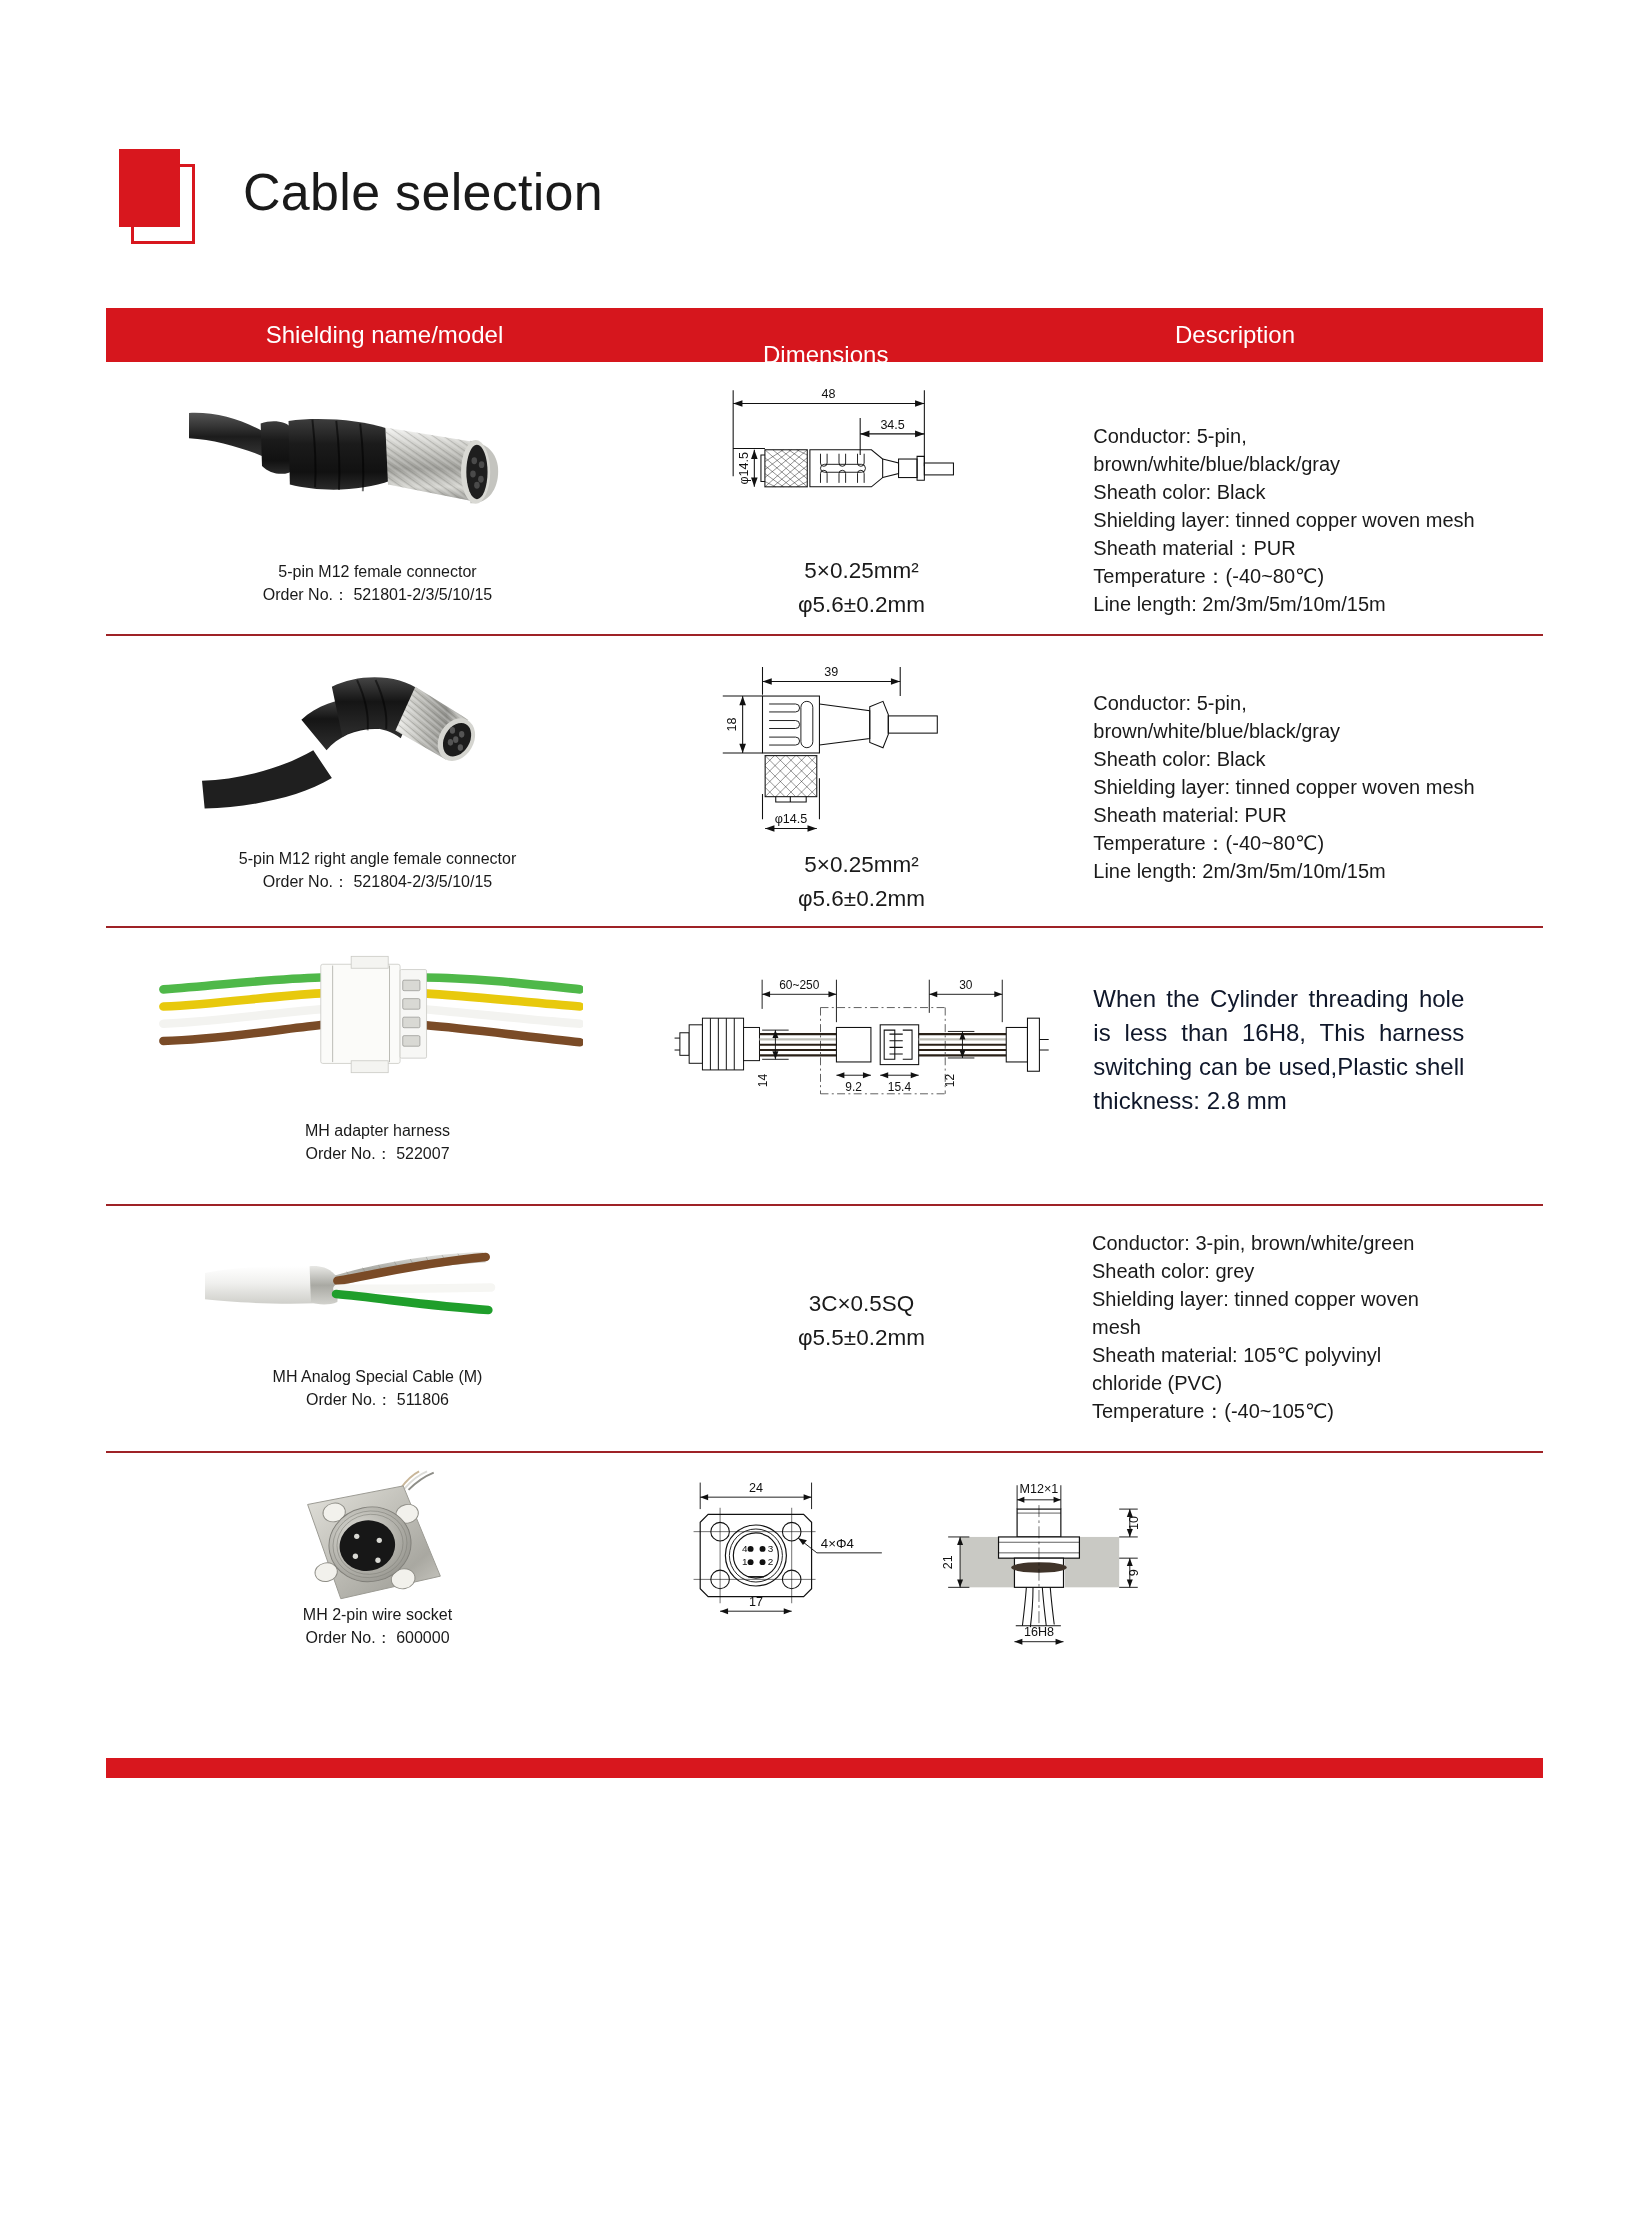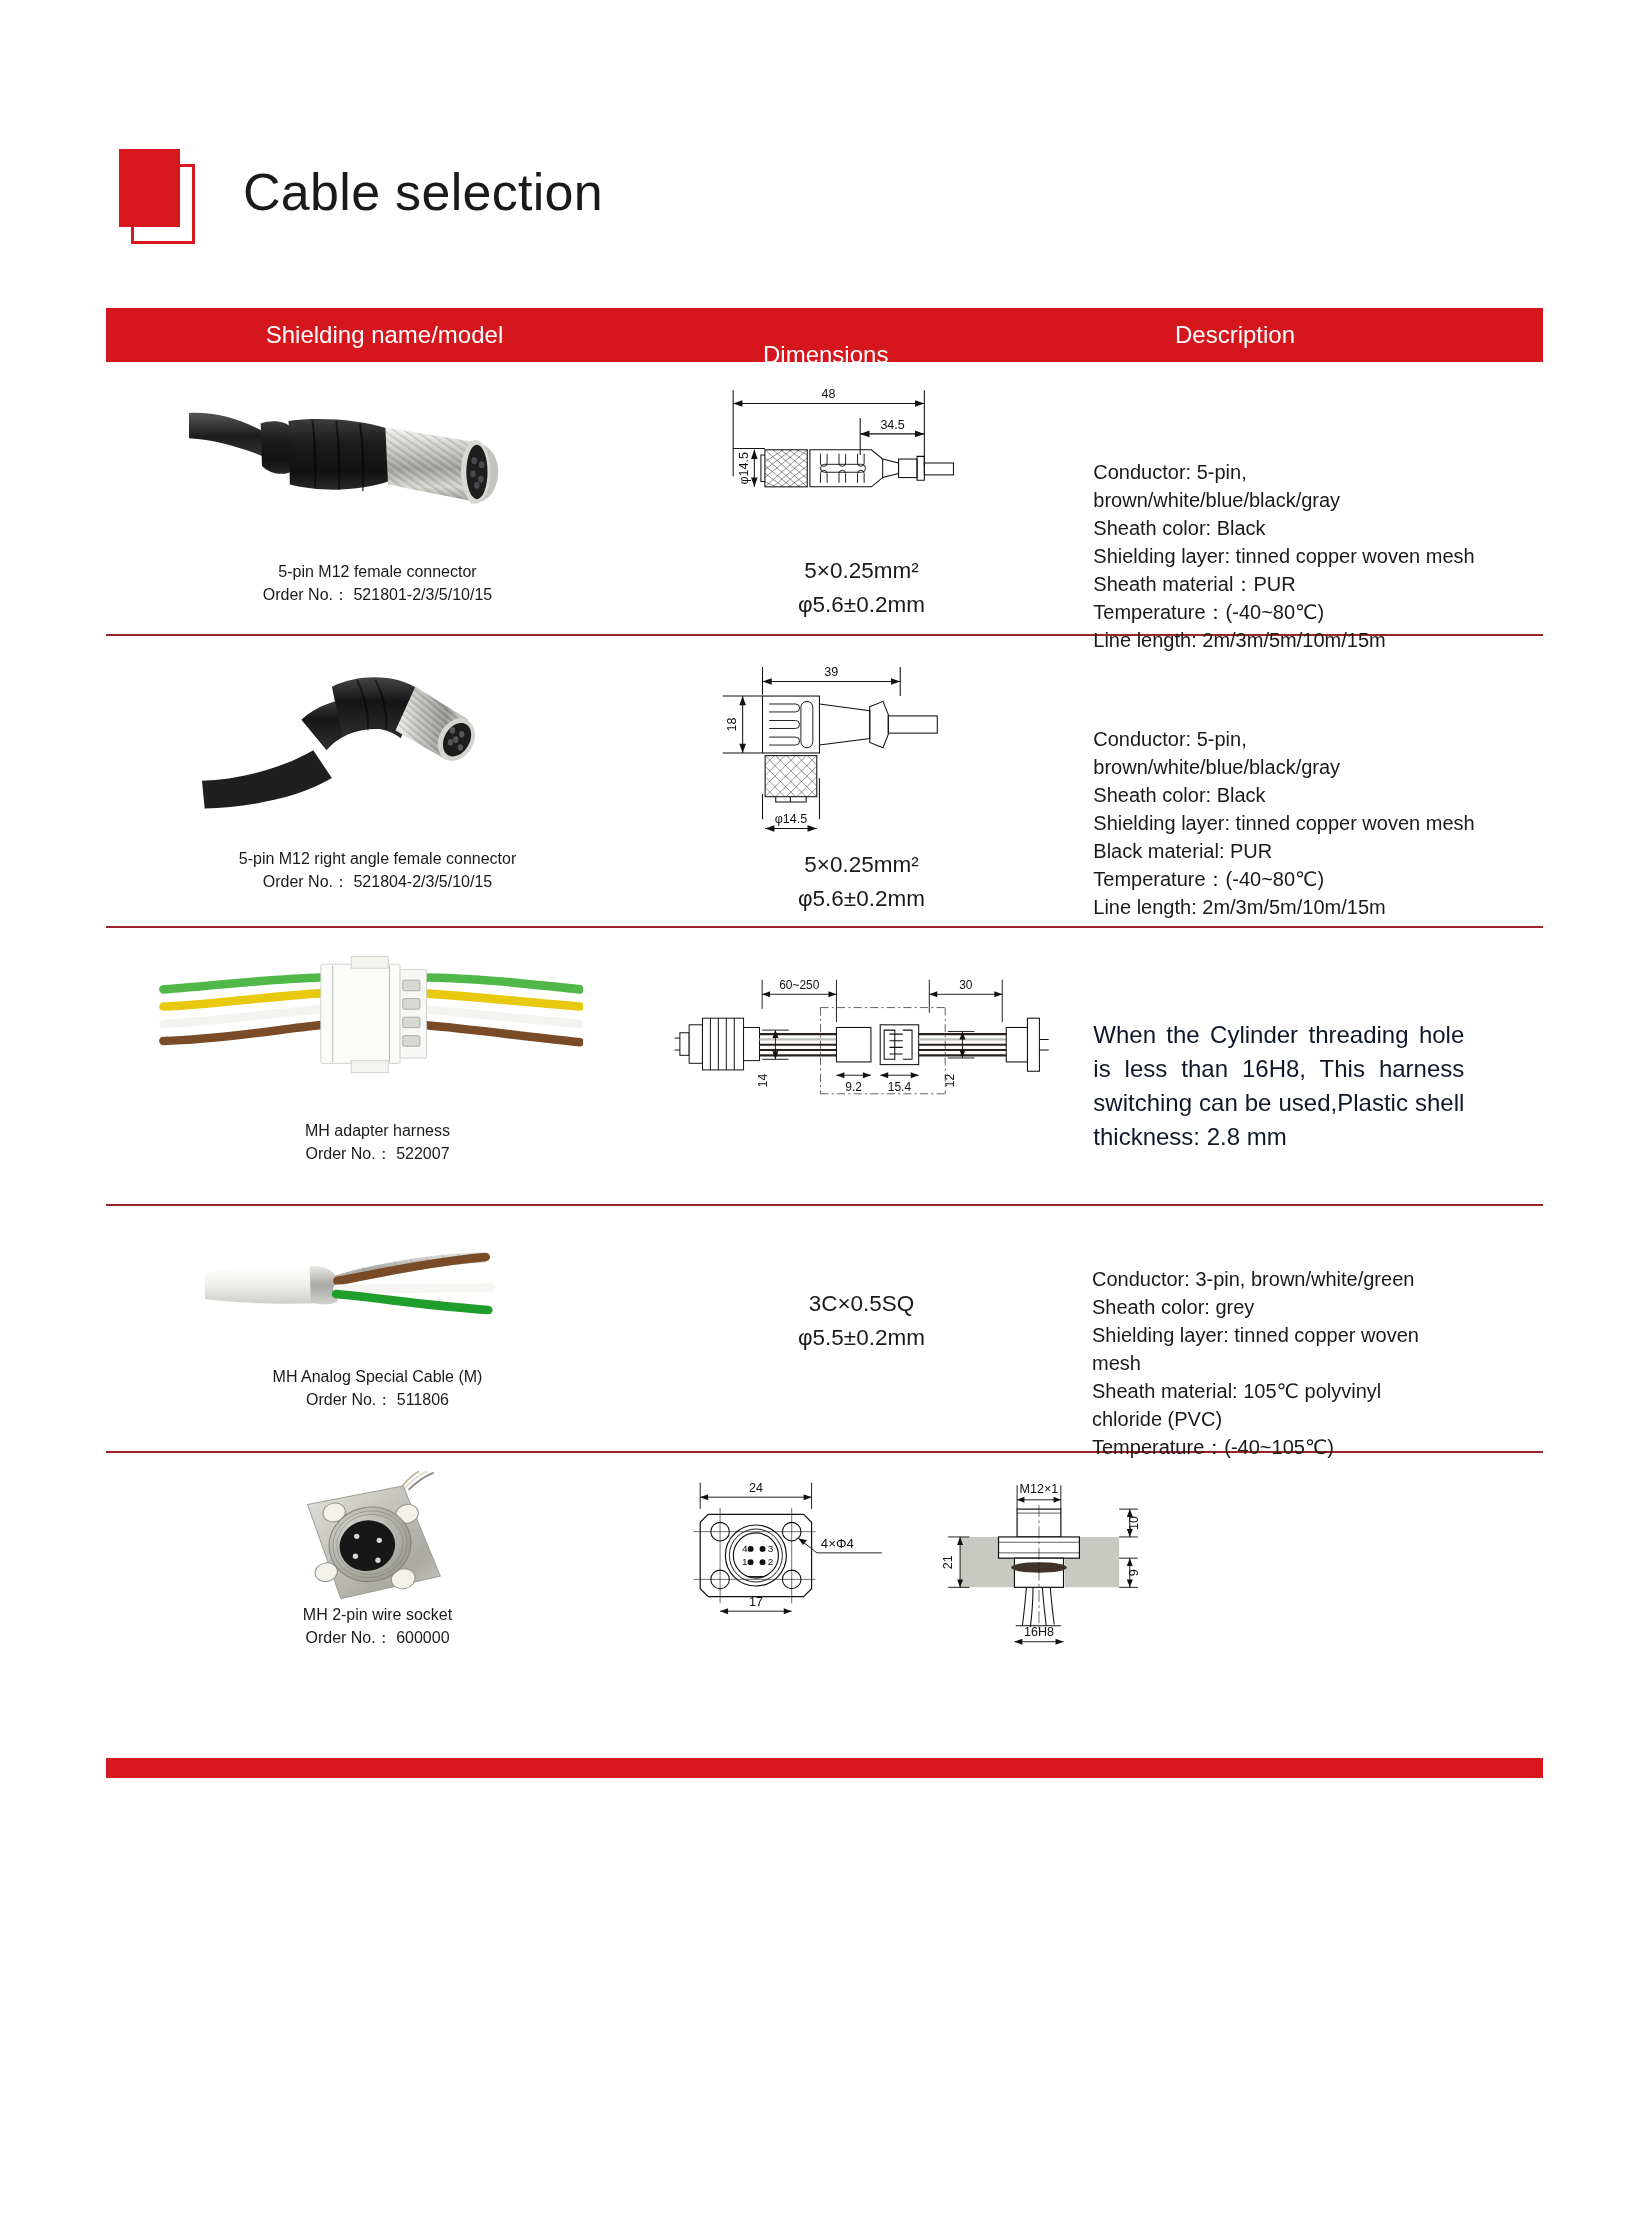--- a/index.html
+++ b/index.html
@@ -55,21 +55,21 @@
     box-sizing:border-box;
   }
   .row.last{border-bottom:none;}
   .col-photo{
     position:absolute; left:0; top:0; width:543px; height:100%;
   }
   .col-dim{
     position:absolute; left:550px; top:0; width:411px; height:100%;
   }
   .col-desc{
-    position:absolute; left:974px; top:0; width:464px; height:100%;margin-top:36px;
+    position:absolute; left:974px; top:0; width:464px; height:100%;
   }
 
   .prod-caption{
     position:absolute; left:0; width:543px;
     text-align:center; font-size:16px; line-height:1.42;
     color:#1a1a1a; white-space:nowrap;
   }
   .desc-text{
     font-size:20px; line-height:1.4; color:#1a1a1a;
   }
@@ -322,21 +322,21 @@
           <span class="ln">φ5.6±0.2mm</span>
         </div>
       </div>
 
       <div class="col-desc">
         <div class="desc-text" style="position:absolute;left:13.3px;top:53px;">
           <span class="ln">Conductor: 5-pin,</span>
           <span class="ln">brown/white/blue/black/gray</span>
           <span class="ln">Sheath color: Black</span>
           <span class="ln">Shielding layer: tinned copper woven mesh</span>
-          <span class="ln">Black material: PUR</span>
+          <span class="ln">Sheath material: PUR</span>
           <span class="ln">Temperature：(-40~80℃)</span>
           <span class="ln">Line length: 2m/3m/5m/10m/15m</span>
         </div>
       </div>
     </div>
 
     <div class="row" style="height:278px;">
 
       <div class="col-photo">
         <svg class="ph" style="left:53px;top:26.5px;" width="424" height="119" viewBox="0 0 640 180">

